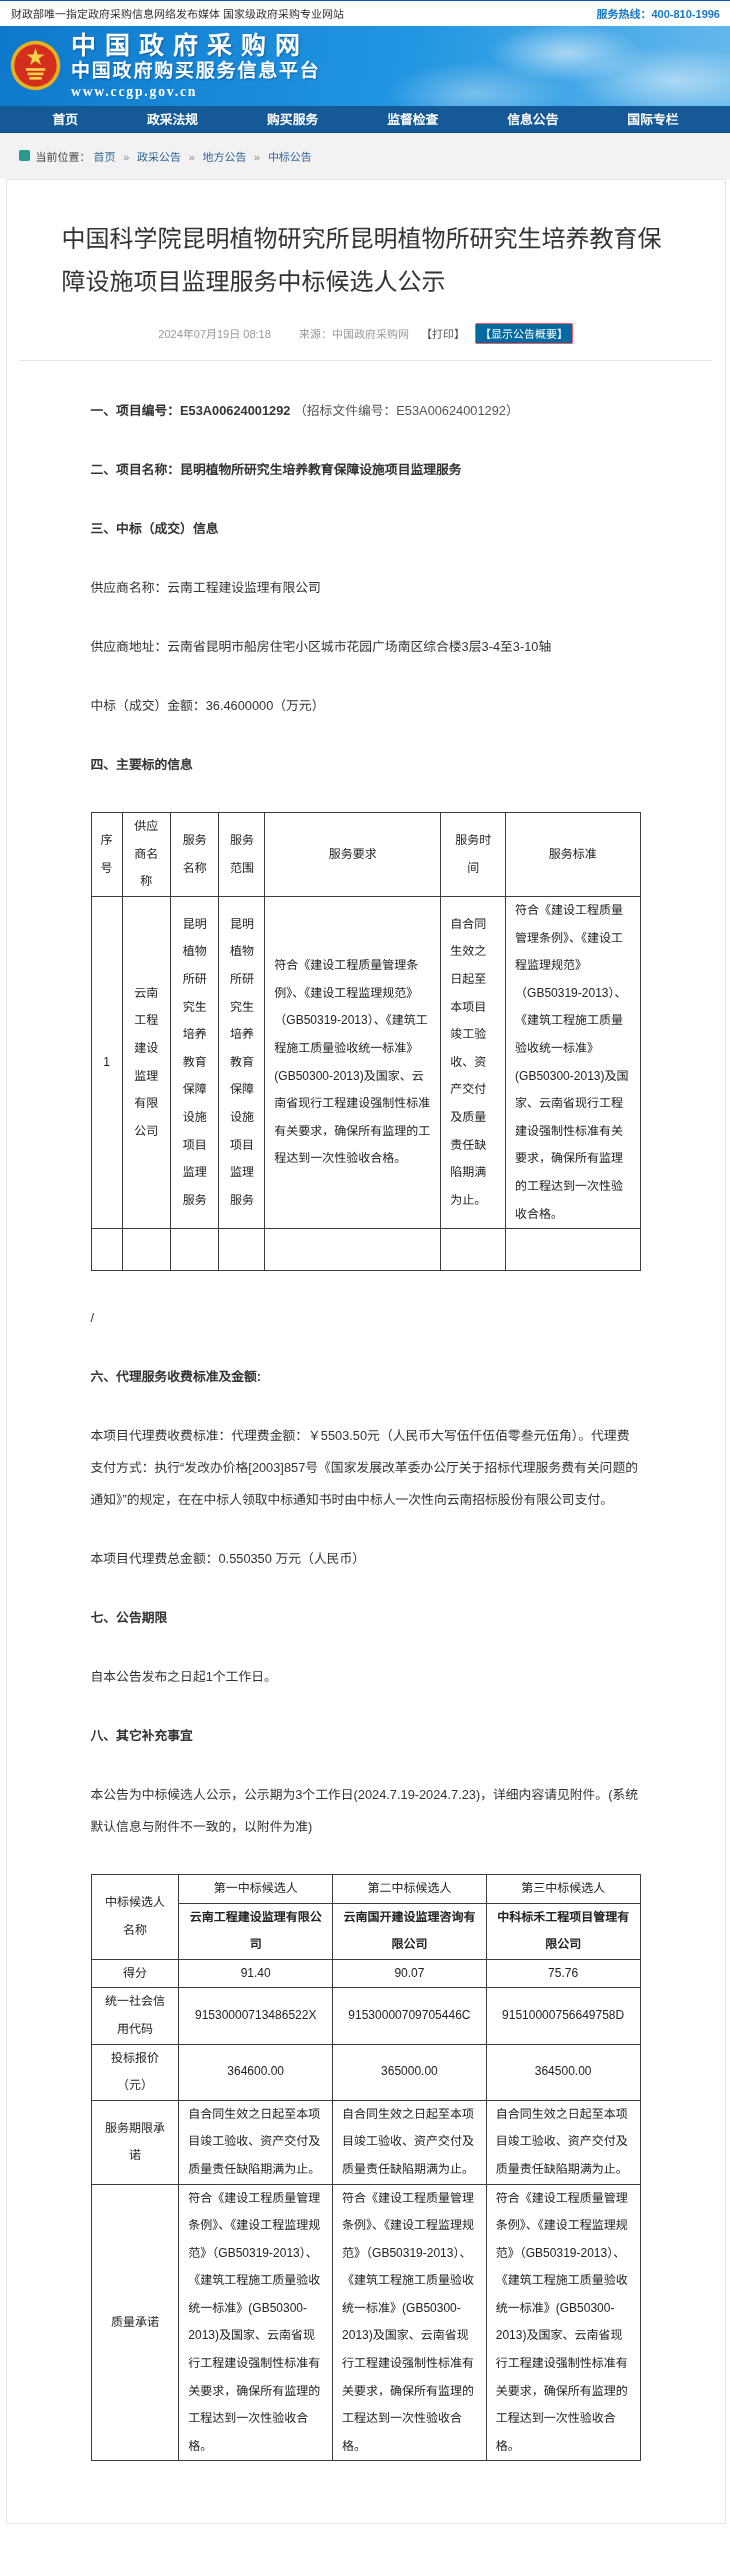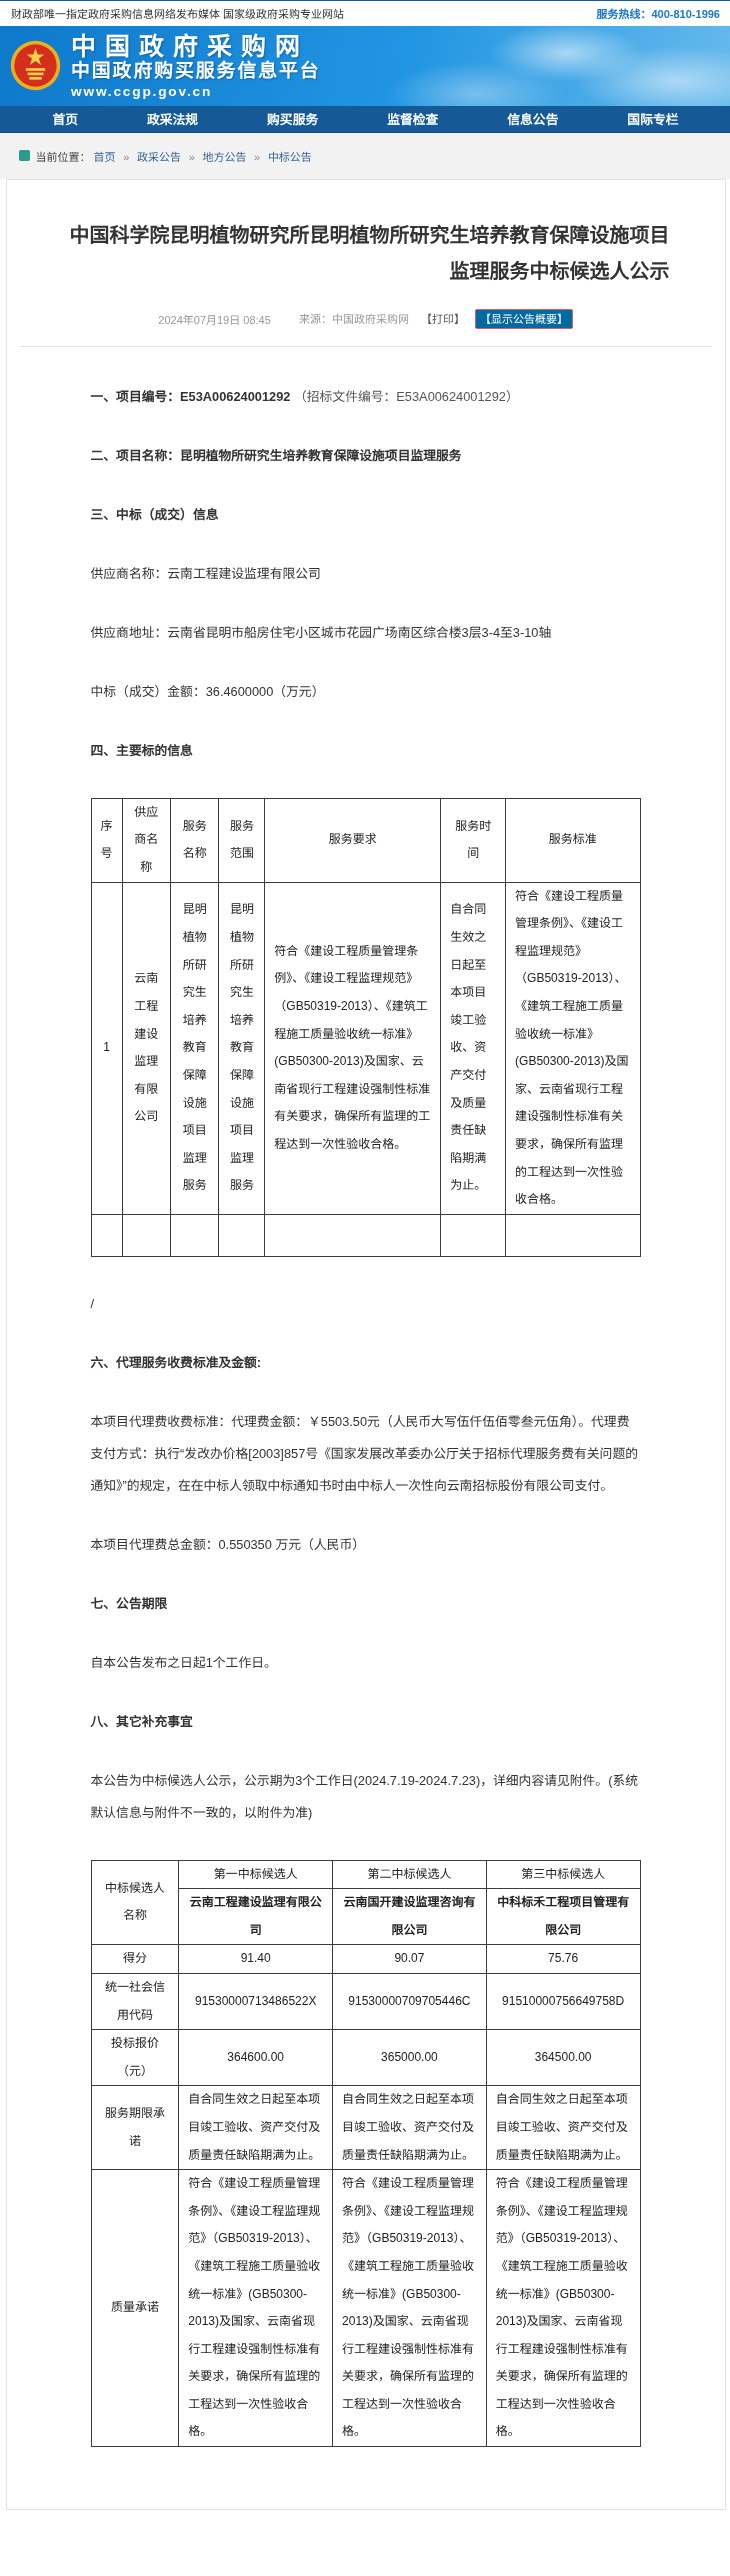--- a/index.html
+++ b/index.html
@@ -19,21 +19,21 @@
   .topbar .hotline{ color:#1a79c4; font-weight:bold; }
 
   
   .banner{
     height:80px; position:relative; overflow:hidden;
     background:
       radial-gradient(110px 41px at 566px 27px, rgba(255,255,255,.55), rgba(255,255,255,0) 70%),
       radial-gradient(146px 50px at 676px 55px, rgba(255,255,255,.5), rgba(255,255,255,0) 70%),
       radial-gradient(128px 46px at 475px 68px, rgba(255,255,255,.35), rgba(255,255,255,0) 70%),
       linear-gradient(100deg,#0f79cb 0%, #2095e2 55%, #66b9ec 100%);
-    display:flex; align-items:center; padding-left:9px;
+    display:flex; align-items:center; padding-left:9px;font-family:Liberation Serif, serif;
   }
   .emblem{ width:53px; height:53px; flex:0 0 auto; margin-right:9px; }
   .banner-text{ color:#fff; line-height:1.15; }
   .site-name{ font-size:25px; font-weight:bold; letter-spacing:9px; text-shadow:0.9px 0.9px 1.8px rgba(0,40,90,.4);}
   .site-sub{ font-size:19px; font-weight:bold; letter-spacing:1.8px; text-shadow:0.9px 0.9px 1.8px rgba(0,40,90,.4);}
   .site-url{ font-size:13.7px; font-weight:bold; letter-spacing:1.8px; text-align:left; margin-top:1.8px;}
 
   
   .nav{
     height:27px; background:#155a96; border-bottom:1.8px solid #0d4d85;
@@ -51,21 +51,21 @@
   .crumb a, .crumb span{ color:#336699; }
   .crumb .sep{ color:#888; margin:0 4.6px; }
   .crumb .label{ color:#444; }
 
   
   .card{
     background:#fff; border:0.9px solid #e4e4e4; margin:0 5.5px 37px 5.5px;
     padding:37px 0 31px 0;
   }
   .art-title{
-    font-size:20px; font-weight:bold; color:#333; text-align:right;
+    font-size:24px; font-weight:normal; color:#333; text-align:left;
     line-height:1.8; padding:0 55px;
   }
   .art-meta{
     text-align:center; font-size:11px; color:#999; margin-top:20px; padding-bottom:16.4px;
     border-bottom:0.9px solid #e5e5e5; margin-left:12.8px; margin-right:12.8px;
   }
   .art-meta .print{ color:#555; margin-left:9px; cursor:pointer;}
   .badge-red{
     display:inline-block; margin-left:7.3px; background:#0369a1; border:0.9px solid #f05a5a;
     color:#fff; padding:0.9px 3.7px 1.8px; border-radius:1.8px; cursor:pointer; font-size:11px;
@@ -127,21 +127,21 @@
     <span class="sep">»</span>
     <span>地方公告</span>
     <span class="sep">»</span>
     <span>中标公告</span>
   </span>
 </div>
 
 <div class="card">
   <div class="art-title">中国科学院昆明植物研究所昆明植物所研究生培养教育保障设施项目监理服务中标候选人公示</div>
   <div class="art-meta">
-    <span>2024年07月19日 08:45</span>
+    <span>2024年07月19日 08:18</span>
     <span style="margin-left:25px;">来源：中国政府采购网</span>
     <span class="print">【打印】</span>
     <span class="badge-red">【显示公告概要】</span>
   </div>
 
   <div class="art-body">
     <p class="p">
       <span class="hd">一、项目编号：E53A00624001292</span>
       <span class="hd-suffix">（招标文件编号：E53A00624001292）</span>
     </p>

